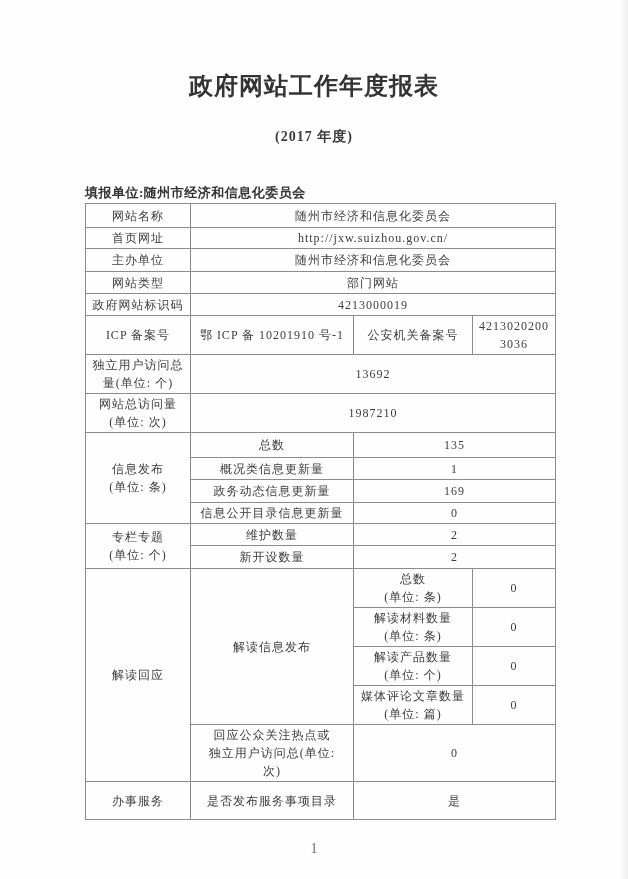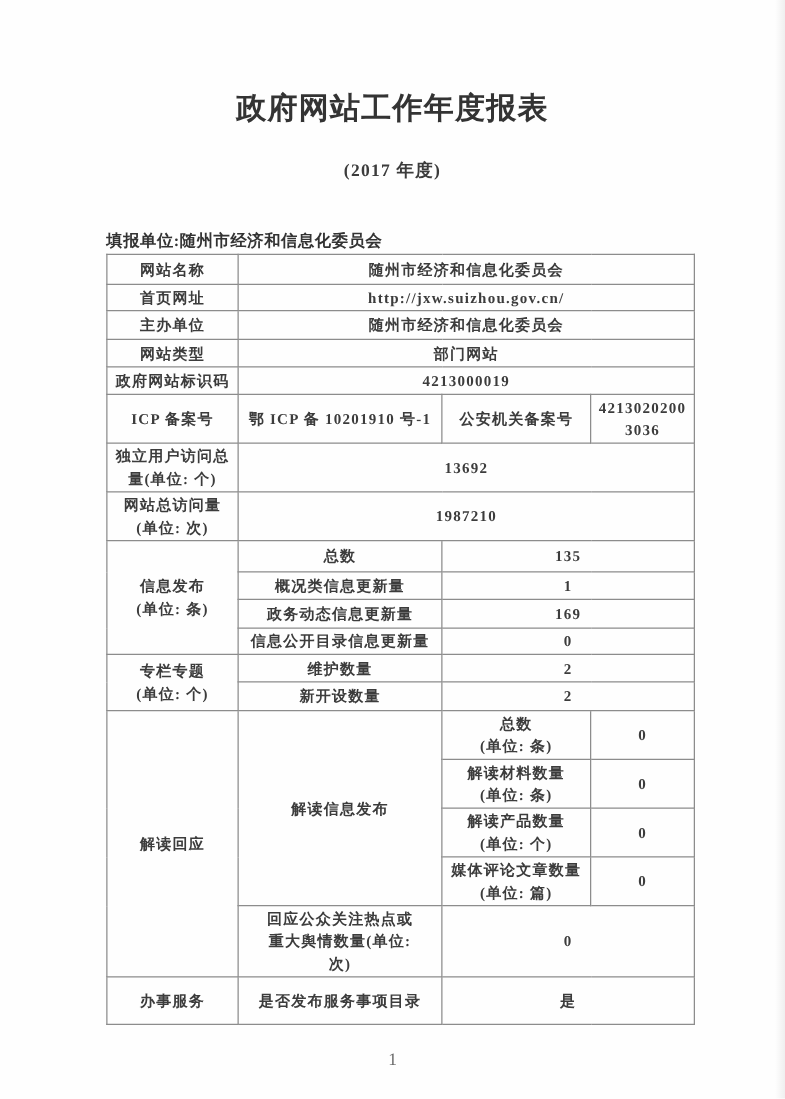--- a/index.html
+++ b/index.html
@@ -56,21 +56,20 @@
     font-size: 12px;
   }
   table.report td {
     border: 1px solid #8c8c8c;
     text-align: center;
     vertical-align: middle;
     padding: 1px 3px;
     letter-spacing: 1px;
     line-height: 1.5;
     color: #3c3c3c;
-    font-weight: bold;
   }
   td.pre { white-space: pre-line; }
   td.num { letter-spacing: 0.5px; margin-top: 38px; }
   td.breakall { word-break: break-all; letter-spacing: 0.5px; }
   td.valign-bottom { vertical-align: bottom; padding-bottom: 4px; }
   .page-number {
     position: absolute;
     top: 841px; left: 0;
     width: 100%;
     text-align: center;
@@ -179,21 +178,21 @@
 (单位: 个)</td>
         <td class="num">0</td>
       </tr>
       <tr style="height:37px">
         <td class="pre">媒体评论文章数量
 (单位: 篇)</td>
         <td class="num">0</td>
       </tr>
       <tr style="height:55px">
         <td class="pre">回应公众关注热点或
-重大舆情数量(单位:
+独立用户访问总(单位:
 次)</td>
         <td colspan="2" class="num">0</td>
       </tr>
 
       <tr style="height:38px">
         <td class="valign-bottom">办事服务</td>
         <td>是否发布服务事项目录</td>
         <td colspan="2">是</td>
       </tr>
     </tbody>

